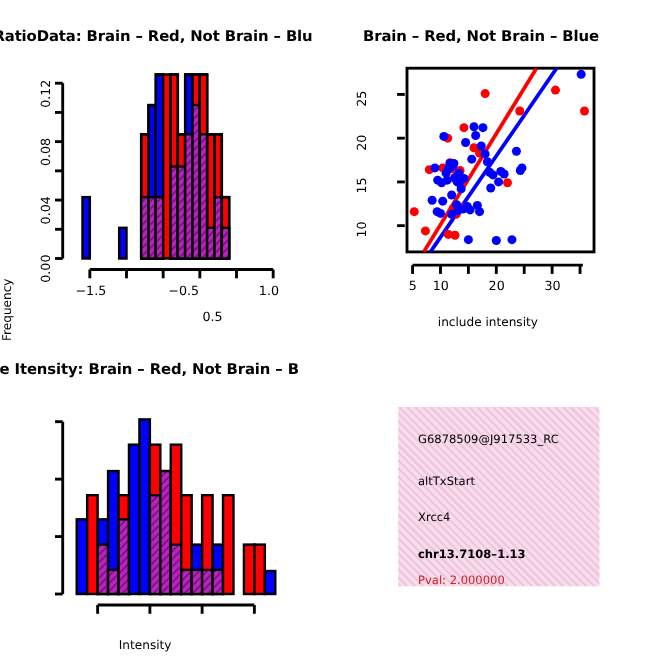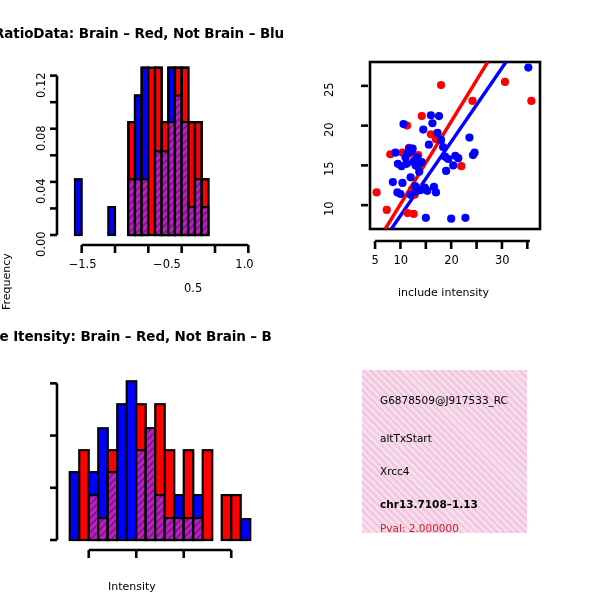--- a/index.html
+++ b/index.html
@@ -103,20 +103,23 @@
       <div class="ticklab" style="position: absolute; left: 68.6667px; top: 257px;">−1.5</div>
       <div class="ticklab" style="position: absolute; left: 153px; top: 257px;">−0.5</div>
       <div class="ticklab" style="position: absolute; left: 184px; top: 257px; margin-top: 24px;">0.5</div>
       <div class="ticklab" style="position: absolute; left: 235.333px; top: 257px;">1.0</div>
     </div>
 
 </div>
 
 <div class="panel" style="left:300px;top:0;width:300px;height:310px;">
 
+  <div class="clipbox" style="left:0;top:25px;width:300px;height:22px;">
+    <div class="title" style="position:absolute;left:30px;top:0;">Brain – Red, Not Brain – Blue</div>
+  </div>
 
   <svg width="280" height="240" style="position:absolute;left:25px;top:52px;">
     <rect id="scatter-frame" x="45" y="10" width="170" height="167" fill="#fff" stroke="#000" stroke-width="2.6"></rect>
     <g id="scatter-lines" clip-path="url(#scClip)">
         <line x1="60.223880597014926" y1="177" x2="162.73134328358208" y2="10" stroke="#FF0000" stroke-width="3.4"></line>
         <line x1="66.31343283582089" y1="177" x2="181" y2="10" stroke="#0000FF" stroke-width="3.4"></line>
       </g>
     <g id="scatter-points" clip-path="url(#scClip)">
         <circle cx="51.59701492537313" cy="140.41904761904763" r="4.1" fill="#FF0000"></circle>
         <circle cx="61.74626865671642" cy="157.9142857142857" r="4.1" fill="#FF0000"></circle>
@@ -291,21 +294,21 @@
       </g>
   </svg>
 
   <div id="int-yticklabels"></div>
   <div id="int-xticklabels"></div>
 
   <div class="axlabel" style="position:absolute;left:108px;top:270px;">Intensity</div>
 </div>
 
 <div class="panel" style="left:300px;top:310px;width:300px;height:290px;">
-  <div class="infobox clipbox" style="left: 62px; top: 60px; width: 165px; height: 163px; background: repeating-linear-gradient(45deg, rgb(242, 196, 223) 0px, rgb(242, 196, 223) 2px, rgb(246, 221, 235) 2px, rgb(246, 221, 235) 5px);">
+  <div class="infobox clipbox" style="left: 62px; top: 60px; width: 183px; height: 163px; background: repeating-linear-gradient(45deg, rgb(242, 196, 223) 0px, rgb(242, 196, 223) 2px, rgb(246, 221, 235) 2px, rgb(246, 221, 235) 5px);">
     <div id="info-lines">
         <div class="infoline" style="left: 18px; top: 24px;">G6878509@J917533_RC</div>
         <div class="infoline" style="left: 18px; top: 62px;">altTxStart</div>
         <div class="infoline" style="left: 18px; top: 95px;">Xrcc4</div>
         <div class="infoline" style="left: 18px; top: 128px; font-weight: bold;">chr13.7108–1.13</div>
         <div class="infoline" style="left: 18px; top: 152px; color: rgb(204, 34, 34);">Pval: 2.000000</div>
       </div>
   </div>
 </div>
 

